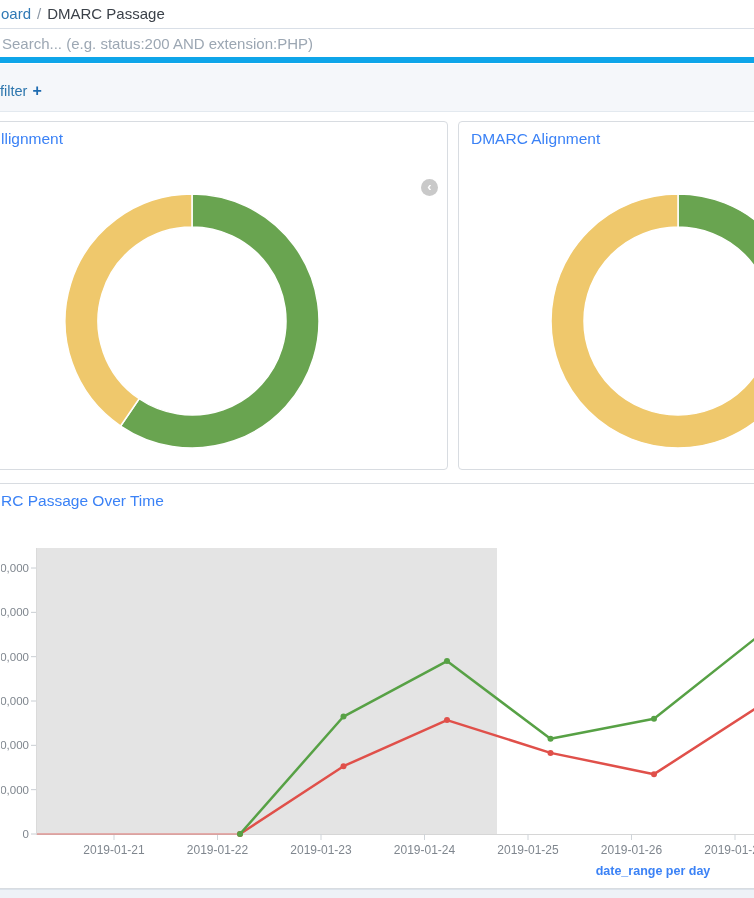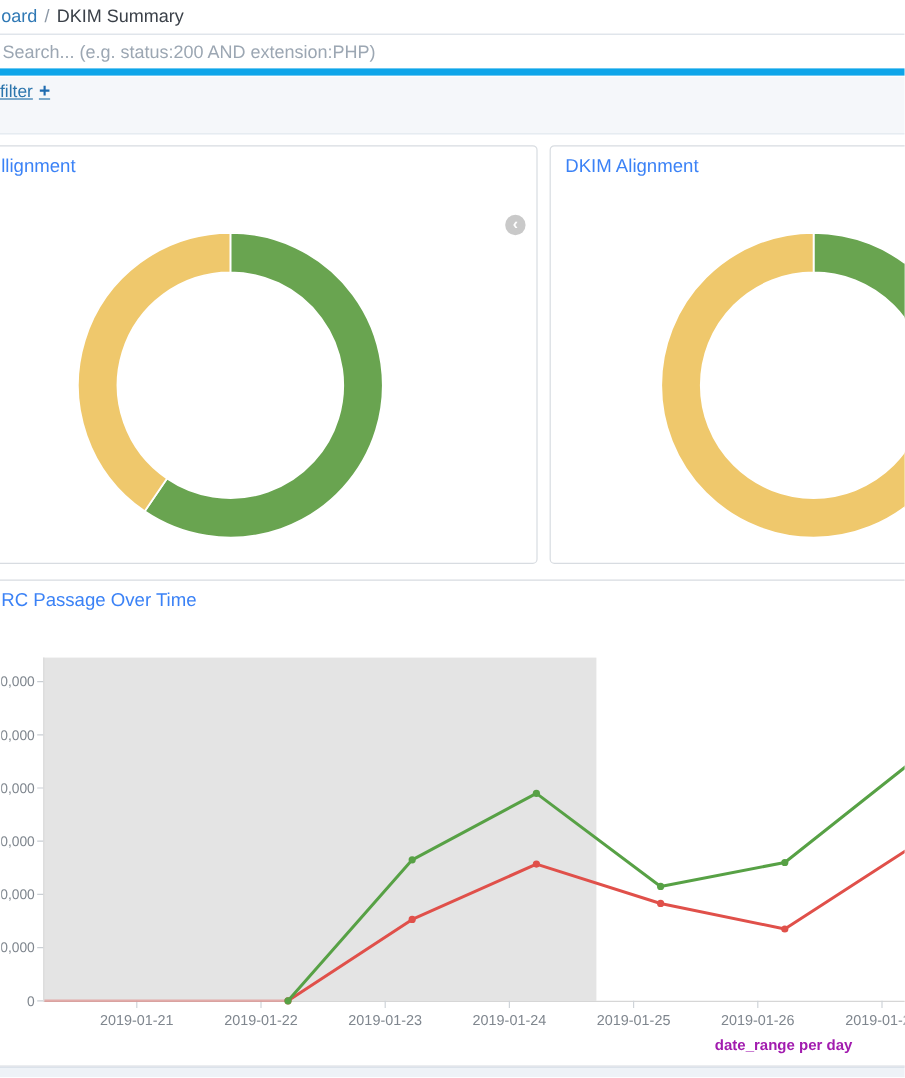--- a/index.html
+++ b/index.html
@@ -14,21 +14,21 @@
   .crumb-cur{color:#3b4149;}
 
   #searchbar{position:absolute;left:0;top:28px;width:100%;height:35px;background:#fff;
              border-top:1px solid #d9dfe7;border-bottom:6px solid #0ea5e9;box-sizing:border-box;}
   #searchbar input{width:100%;height:100%;border:none;outline:none;background:transparent;
                    padding:0 0 0 2px;font-size:15px;font-family:inherit;color:#3b4149;}
   #searchbar input::placeholder{color:#9ca7b3;opacity:1;}
 
   #filterbar{position:absolute;left:0;top:64px;width:100%;height:48px;background:#f5f7fa;
              border-bottom:1px solid #e3e9ef;box-sizing:border-box;}
-  #filterbar .addfilter{position:absolute;left:0;top:4px;font-size:14.5px;color:#2d76ad;cursor:pointer;text-decoration:underline;}
+  #filterbar .addfilter{position:absolute;left:0;top:18px;font-size:14.5px;color:#2d76ad;cursor:pointer;}
   #filterbar .plus{font-weight:800;color:#1e6bb0;font-size:16px;margin-left:5px;}
 
   
   .panel{position:absolute;background:#fff;border:1px solid #d8dce1;border-radius:4px;box-sizing:border-box;}
   #panel-spf{left:-10px;top:121px;width:458px;height:349px;}
   #panel-dkim{left:458px;top:121px;width:330px;height:349px;}
   #panel-timeline{left:-10px;top:483px;width:800px;height:406px;}
   .panel-title{position:absolute;left:10px;top:8px;font-size:15.5px;color:#3b82f6;white-space:nowrap;}
   #panel-dkim .panel-title{left:12px;}
 
@@ -36,33 +36,33 @@
                  background:#c9c9c9;cursor:pointer;text-align:center;}
   .legend-toggle .chev{display:block;color:#ffffff;font-size:13px;font-weight:700;line-height:16px;}
 
   .donut-svg{position:absolute;overflow:visible;}
   #spf-donut{left:71px;top:69px;}
   #dkim-donut{left:89px;top:69px;}
 
   #line-chart{position:absolute;left:10px;top:57px;width:755px;height:345px;overflow:hidden;}
   #line-chart text{font-family:"Liberation Sans","DejaVu Sans",sans-serif;}
   #xaxis-caption{position:absolute;left:562px;top:380px;width:200px;text-align:center;
-                 font-size:12.5px;font-weight:700;color:#a21caf;white-space:nowrap;}
+                 font-size:12.5px;font-weight:700;color:#3b82f6;white-space:nowrap;}
 
   #bottom-strip{position:absolute;left:0;top:889px;width:100%;height:9px;background:#eef2f7;
                 border-top:1px solid #dbe2ea;box-sizing:border-box;}
 </style>
 </head>
 <body>
 
 <div id="page">
 
   <div id="breadcrumb">
     <div class="inner">
-      <span class="crumb-link">oard</span><span class="crumb-sep">/</span><span class="crumb-cur">DKIM Summary</span>
+      <span class="crumb-link">oard</span><span class="crumb-sep">/</span><span class="crumb-cur">DMARC Passage</span>
     </div>
   </div>
 
   <div id="searchbar">
     <input type="text" value="" placeholder="Search... (e.g. status:200 AND extension:PHP)" style="">
   </div>
 
   <div id="filterbar">
     <span class="addfilter"><span>filter</span><span class="plus">+</span></span>
   </div>
@@ -72,21 +72,21 @@
     <div class="legend-toggle">
       <span class="chev">‹</span>
     </div>
     <svg id="spf-donut" class="donut-svg" width="260" height="260" viewBox="0 0 260 260">
         <path d="M 130 3 A 127 127 0 1 1 58.61541101277946 235.03923293286937 L 77.16416248189975 207.74557398180883 A 94 94 0 1 0 130 36 Z" fill="#69A450" stroke="#ffffff" stroke-width="1.5"></path>
         <path d="M 58.61541101277946 235.03923293286937 A 127 127 0 0 1 129.99999999999997 3 L 129.99999999999997 36 A 94 94 0 0 0 77.16416248189975 207.74557398180883 Z" fill="#EFC86C" stroke="#ffffff" stroke-width="1.5"></path>
       </svg>
   </div>
 
   <div class="panel" id="panel-dkim">
-    <div class="panel-title">DKIM Alignment</div>
+    <div class="panel-title">DMARC Alignment</div>
     <svg id="dkim-donut" class="donut-svg" width="260" height="260" viewBox="0 0 260 260">
         <path d="M 130 3 A 127 127 0 0 1 257 130 L 224 130 A 94 94 0 0 0 130 36 Z" fill="#69A450" stroke="#ffffff" stroke-width="1.5"></path>
         <path d="M 257 130 A 127 127 0 1 1 129.99999999999997 3 L 129.99999999999997 36 A 94 94 0 1 0 224 130 Z" fill="#EFC86C" stroke="#ffffff" stroke-width="1.5"></path>
       </svg>
   </div>
 
   <div class="panel" id="panel-timeline">
     <div class="panel-title">RC Passage Over Time</div>
     <svg id="line-chart" viewBox="0 0 755 345">
         <rect x="35" y="7" width="461" height="286" fill="#E4E4E4"></rect>

